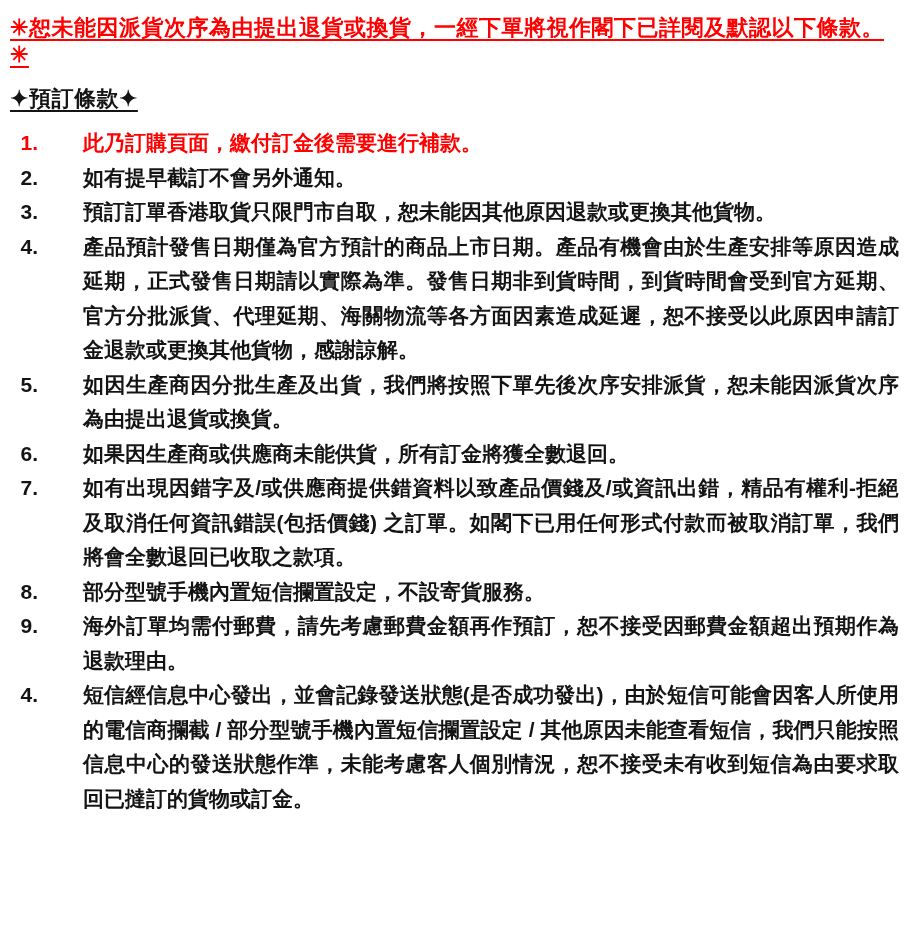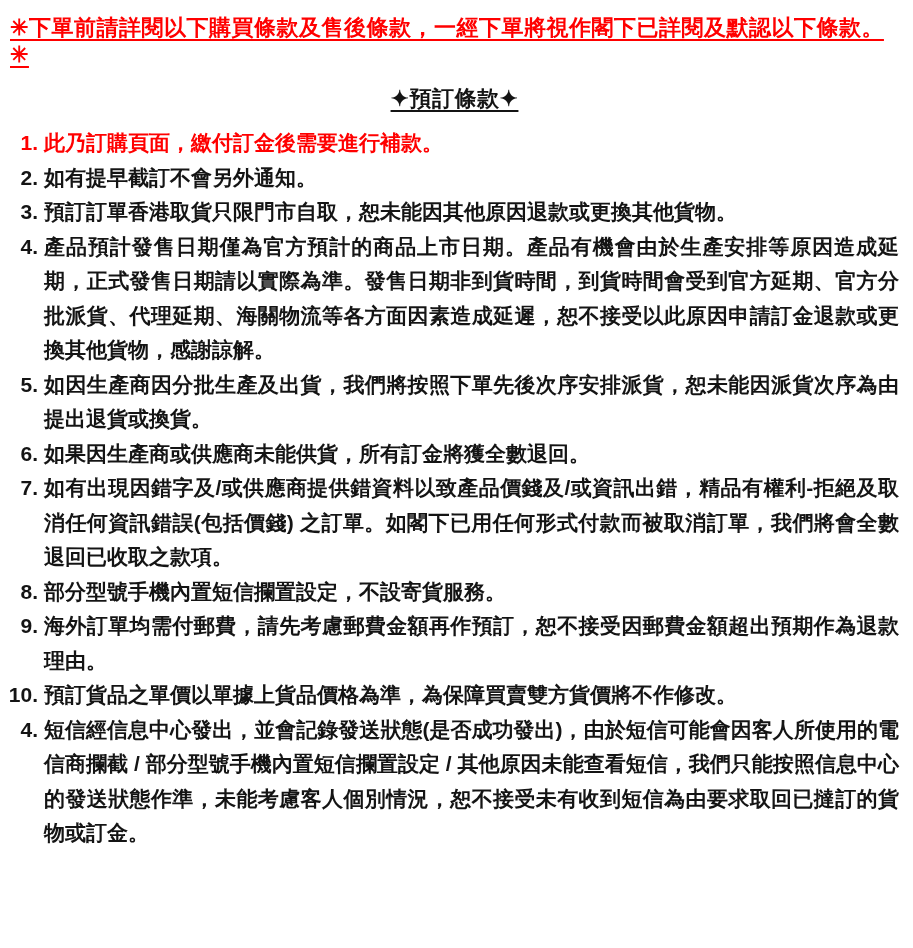--- a/index.html
+++ b/index.html
@@ -21,21 +21,20 @@
     color: #ff0000;
     font-size: 22px;
     line-height: 27px;
     text-decoration: underline;
     text-underline-offset: 4px;
     margin: 2px 0 17px 2px;
     letter-spacing: 0.5px;
   }
   .section-title-row {
     margin: 0 0 14px 2px;
-    text-align: center;
   }
   .section-title {
     color: #141414;
     font-size: 22px;
     line-height: 27px;
     text-decoration: underline;
     text-underline-offset: 4px;
     letter-spacing: 0.5px;
   }
   ol.terms {
@@ -52,34 +51,35 @@
   .term-num {
     flex: 0 0 30px;
     text-align: right;
     margin-right: 6px;
     white-space: nowrap;
   }
   .term-text {
     flex: 1 1 auto;
     text-align: justify;
     text-justify: inter-ideograph;
+    margin-left: 39px;
   }
   .term.red, .term.red .term-num, .term.red .term-text {
     color: #ff0000;
   }
   .seg-red-emphasis {
     color: #ff0000;
     text-decoration: underline;
     text-underline-offset: 4px;
   }
 </style>
 </head>
 <body>
 
-<div class="header-notice">✳下單前請詳閱以下購買條款及售後條款，一經下單將視作閣下已詳閱及默認以下條款。 ✳</div>
+<div class="header-notice">✳恕未能因派貨次序為由提出退貨或換貨，一經下單將視作閣下已詳閱及默認以下條款。 ✳</div>
 
 <div class="section-title-row">
   <span class="section-title">✦預訂條款✦</span>
 </div>
 
 <ol class="terms" id="terms-list">
     <li class="term red">
       <span class="term-num">1.</span>
       <span class="term-text"><span>此乃訂購頁面，繳付訂金後需要進行補款。</span></span>
     </li>
@@ -109,20 +109,16 @@
     </li>
     <li class="term">
       <span class="term-num">8.</span>
       <span class="term-text"><span>部分型號手機內置短信攔置設定，不設寄貨服務。</span></span>
     </li>
     <li class="term">
       <span class="term-num">9.</span>
       <span class="term-text"><span>海外訂單均需付郵費，請先考慮郵費金額再作預訂，恕不接受因郵費金額超出預期作為退款理由。</span></span>
     </li>
     <li class="term">
-      <span class="term-num">10.</span>
-      <span class="term-text"><span>預訂貨品之單價以單據上貨品價格為準，為保障買賣雙方貨價將不作修改。</span></span>
-    </li>
-    <li class="term">
       <span class="term-num">4.</span>
       <span class="term-text"><span>短信經信息中心發出，並會記錄發送狀態(是否成功發出)，由於短信可能會因客人所使用的電信商攔截 / 部分型號手機內置短信攔置設定 / 其他原因未能查看短信，我們只能按照信息中心的發送狀態作準，未能考慮客人個別情況，恕不接受未有收到短信為由要求取回已撻訂的貨物或訂金。</span></span>
     </li>
   </ol>
 
 </body></html>

